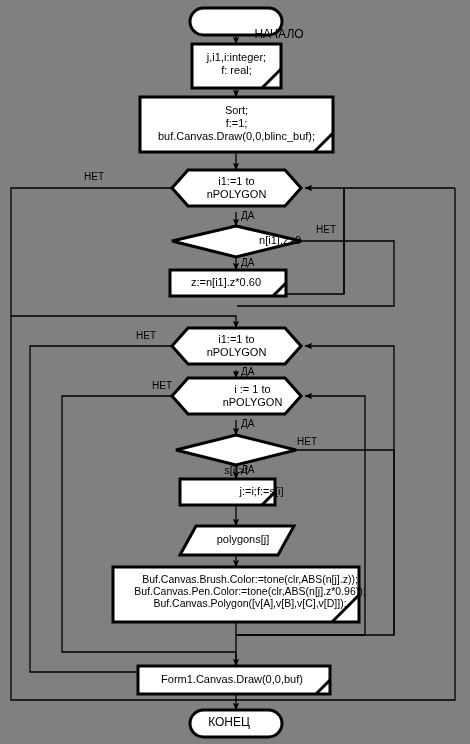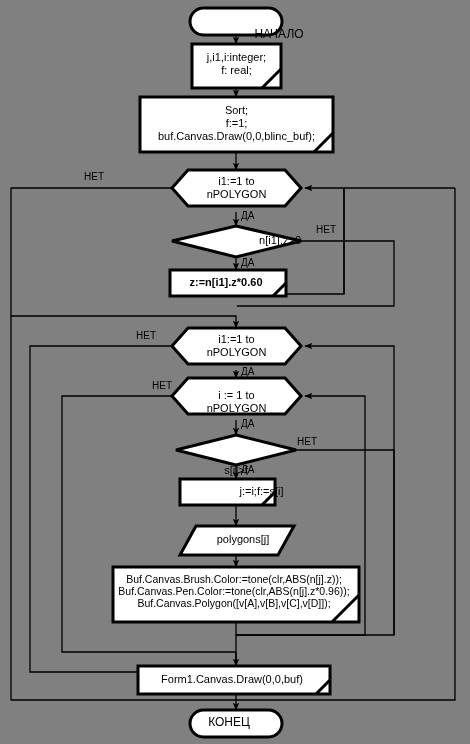--- a/index.html
+++ b/index.html
@@ -33,21 +33,21 @@
   }
   .edge-label {
     position: absolute;
     color: #000;
     font-family: Liberation Sans, sans-serif;
     font-size: 10px;
     line-height: 11px;
     white-space: pre;
   }
   .term-label { font-size: 12px; }
-  .code-label { font-size: 10.5px; line-height: 12px; }
+  .code-label { font-size: 10.5px; line-height: 12px; margin-left: 16px; }
 </style>
 </head>
 <body>
 
 <div id="page">
 
   <svg id="svg-layer" viewBox="0 0 470 744">
     <defs>
       <marker id="arrow" markerWidth="9" markerHeight="9" refX="7.4" refY="3.2" orient="auto" markerUnits="userSpaceOnUse">
         <path d="M0,0 L8,3.2 L0,6.4 L1.8,3.2 z" fill="#000"></path>
@@ -166,26 +166,26 @@
 
   <div class="node-label" style="left:140px; top:104px; width:193px;">Sort;
 f:=1;
 buf.Canvas.Draw(0,0,blinc_buf);</div>
 
   <div class="node-label" style="left:172px; top:175px; width:129px;">i1:=1 to
 nPOLYGON</div>
 
   <div class="node-label" style="left:172px; top:234px; width:129px;text-align:right;">n[i1].z&gt;0</div>
 
-  <div class="node-label" style="left:170px; top:276px; width:112px;font-weight:bold;">z:=n[i1].z*0.60</div>
+  <div class="node-label" style="left:170px; top:276px; width:112px;">z:=n[i1].z*0.60</div>
 
   <div class="node-label" style="left:172px; top:333px; width:129px;">i1:=1 to
 nPOLYGON</div>
 
-  <div class="node-label" style="left:172px; top:383px; width:129px;margin-top:6px;">i := 1 to
+  <div class="node-label" style="left:188px; top:383px; width:129px;">i := 1 to
 nPOLYGON</div>
 
   <div class="node-label" style="left:176px; top:464px; width:120px;">s[i]&gt;f</div>
 
   <div class="node-label" style="left:180px; top:485px; width:91px;padding-left:36px;">j:=i;f:=s[i]</div>
 
   <div class="node-label" style="left:186px; top:533px; width:114px;">polygons[j]</div>
 
   <div class="node-label code-label" style="left:113px; top:573px; width:242px;">Buf.Canvas.Brush.Color:=tone(clr,ABS(n[j].z));
 Buf.Canvas.Pen.Color:=tone(clr,ABS(n[j].z*0.96));

